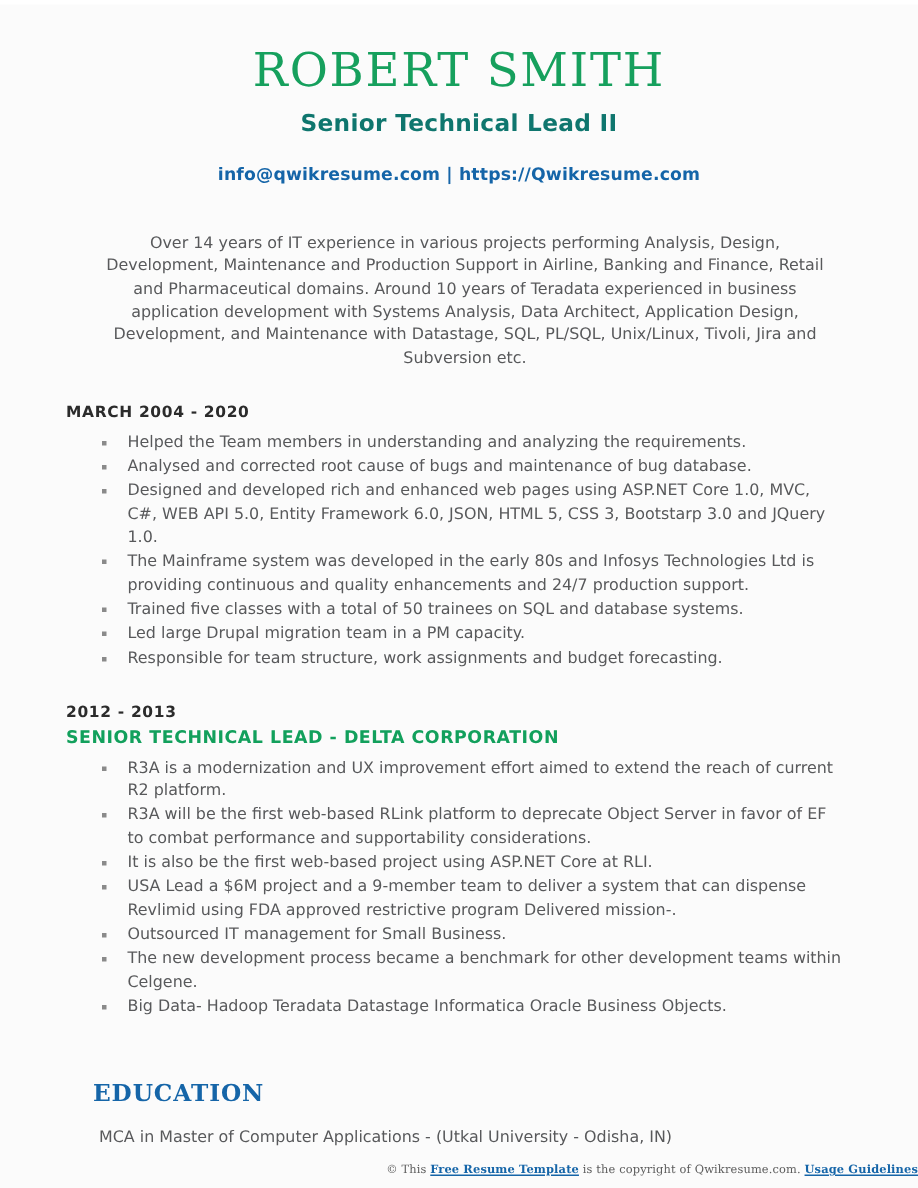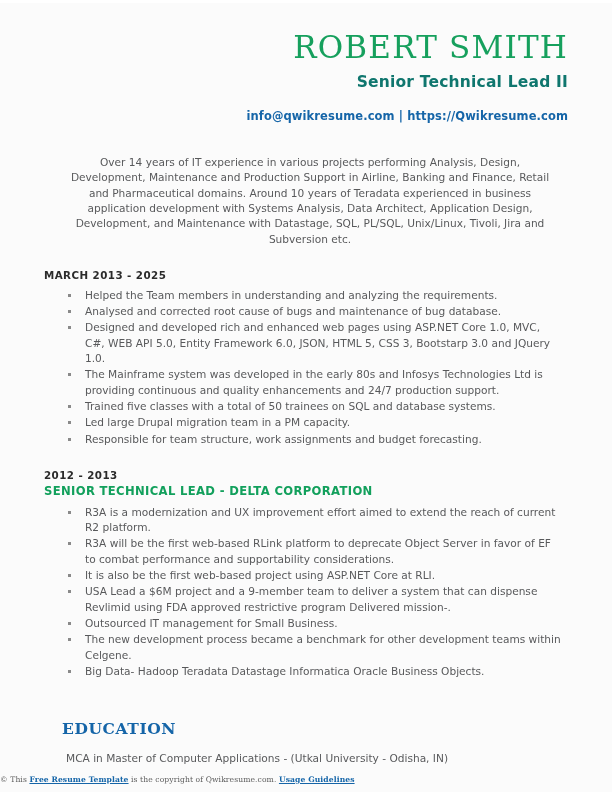--- a/index.html
+++ b/index.html
@@ -26,21 +26,21 @@
     top: 0;
     left: 0;
     width: 612px;
     height: 3px;
     background: #ffffff;
   }
 
   
   .header {
     padding-top: 30px;
-    text-align: right;
+    text-align: center;
   }
   .name {
     font-family: "DejaVu Serif", serif;
     font-size: 31px;
     letter-spacing: 1.2px;
     color: #16a05d;
     font-weight: normal;
     line-height: 1.1;
     margin: 0;
   }
@@ -129,21 +129,21 @@
     line-height: 15.3px;
     color: #58595b;
   }
 
   
   .footer {
     position: absolute;
     left: 0;
     bottom: 8px;
     width: 612px;
-    text-align: left;
+    text-align: right;
     font-family: "DejaVu Serif", serif;
     font-size: 7.6px;
     color: #5c5c5c;
     letter-spacing: 0.1px;
   }
   .footer a {
     color: #1565a8;
     text-decoration: underline;
     font-weight: bold;
   }
@@ -156,21 +156,21 @@
 
   <div class="header">
     <div class="name">ROBERT SMITH</div>
     <div class="job-title">Senior Technical Lead II</div>
     <div class="contact">info@qwikresume.com | https://Qwikresume.com</div>
   </div>
 
   <div class="summary">Over 14 years of IT experience in various projects performing Analysis, Design, Development, Maintenance and Production Support in Airline, Banking and Finance, Retail and Pharmaceutical domains. Around 10 years of Teradata experienced in business application development with Systems Analysis, Data Architect, Application Design, Development, and Maintenance with Datastage, SQL, PL/SQL, Unix/Linux, Tivoli, Jira and Subversion etc.</div>
 
   <div class="section">
-    <div class="date-line">MARCH 2013 - 2025</div>
+    <div class="date-line">MARCH 2004 - 2020</div>
     <ul class="bullets">
       <li>Helped the Team members in understanding and analyzing the requirements.</li>
       <li>Analysed and corrected root cause of bugs and maintenance of bug database.</li>
       <li>Designed and developed rich and enhanced web pages using ASP.NET Core 1.0, MVC, C#, WEB API 5.0, Entity Framework 6.0, JSON, HTML 5, CSS 3, Bootstarp 3.0 and JQuery 1.0.</li>
       <li>The Mainframe system was developed in the early 80s and Infosys Technologies Ltd is providing continuous and quality enhancements and 24/7 production support.</li>
       <li>Trained five classes with a total of 50 trainees on SQL and database systems.</li>
       <li>Led large Drupal migration team in a PM capacity.</li>
       <li>Responsible for team structure, work assignments and budget forecasting.</li>
     </ul>
   </div>

